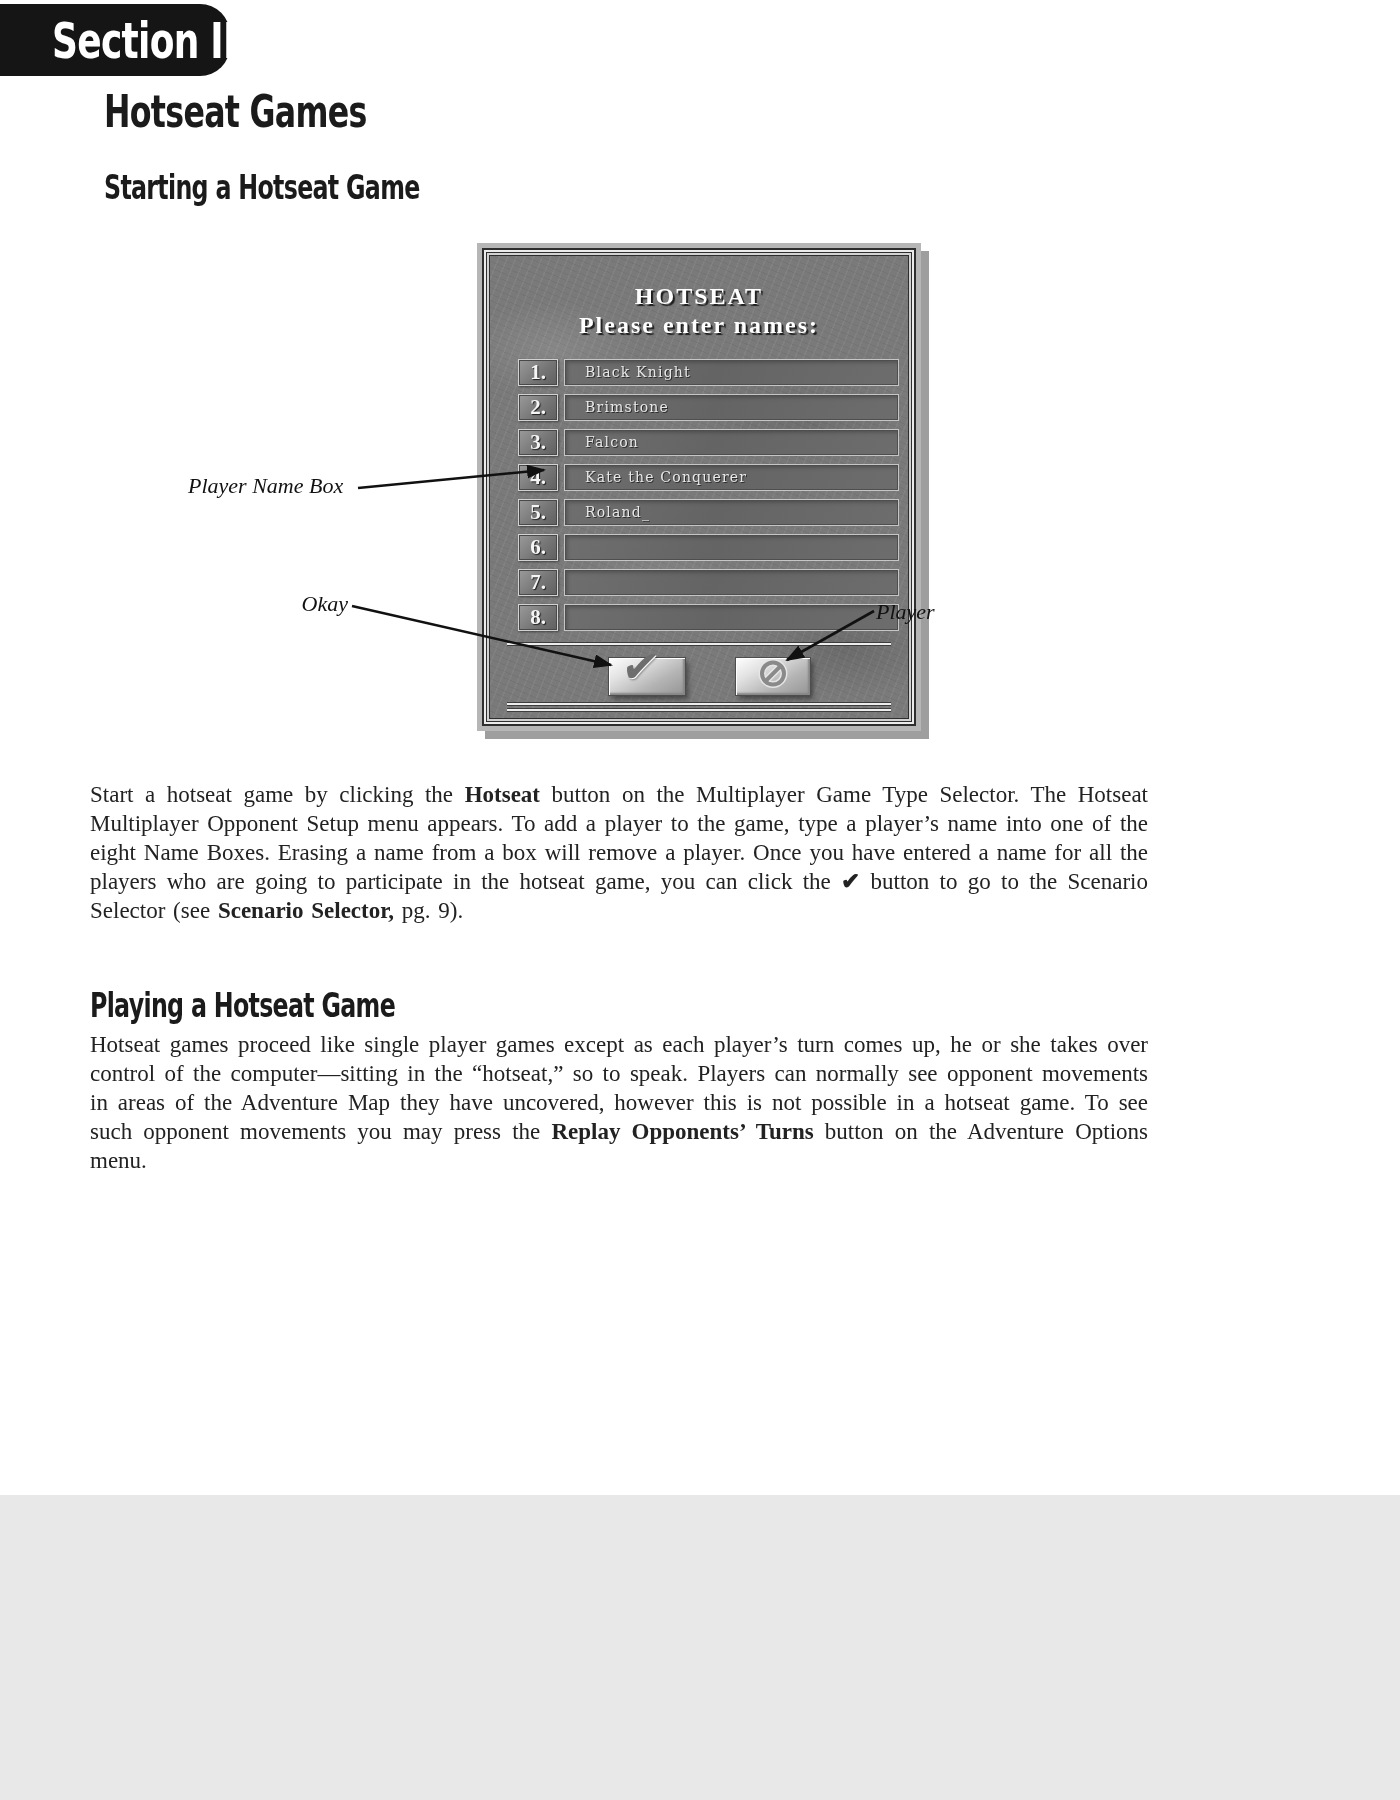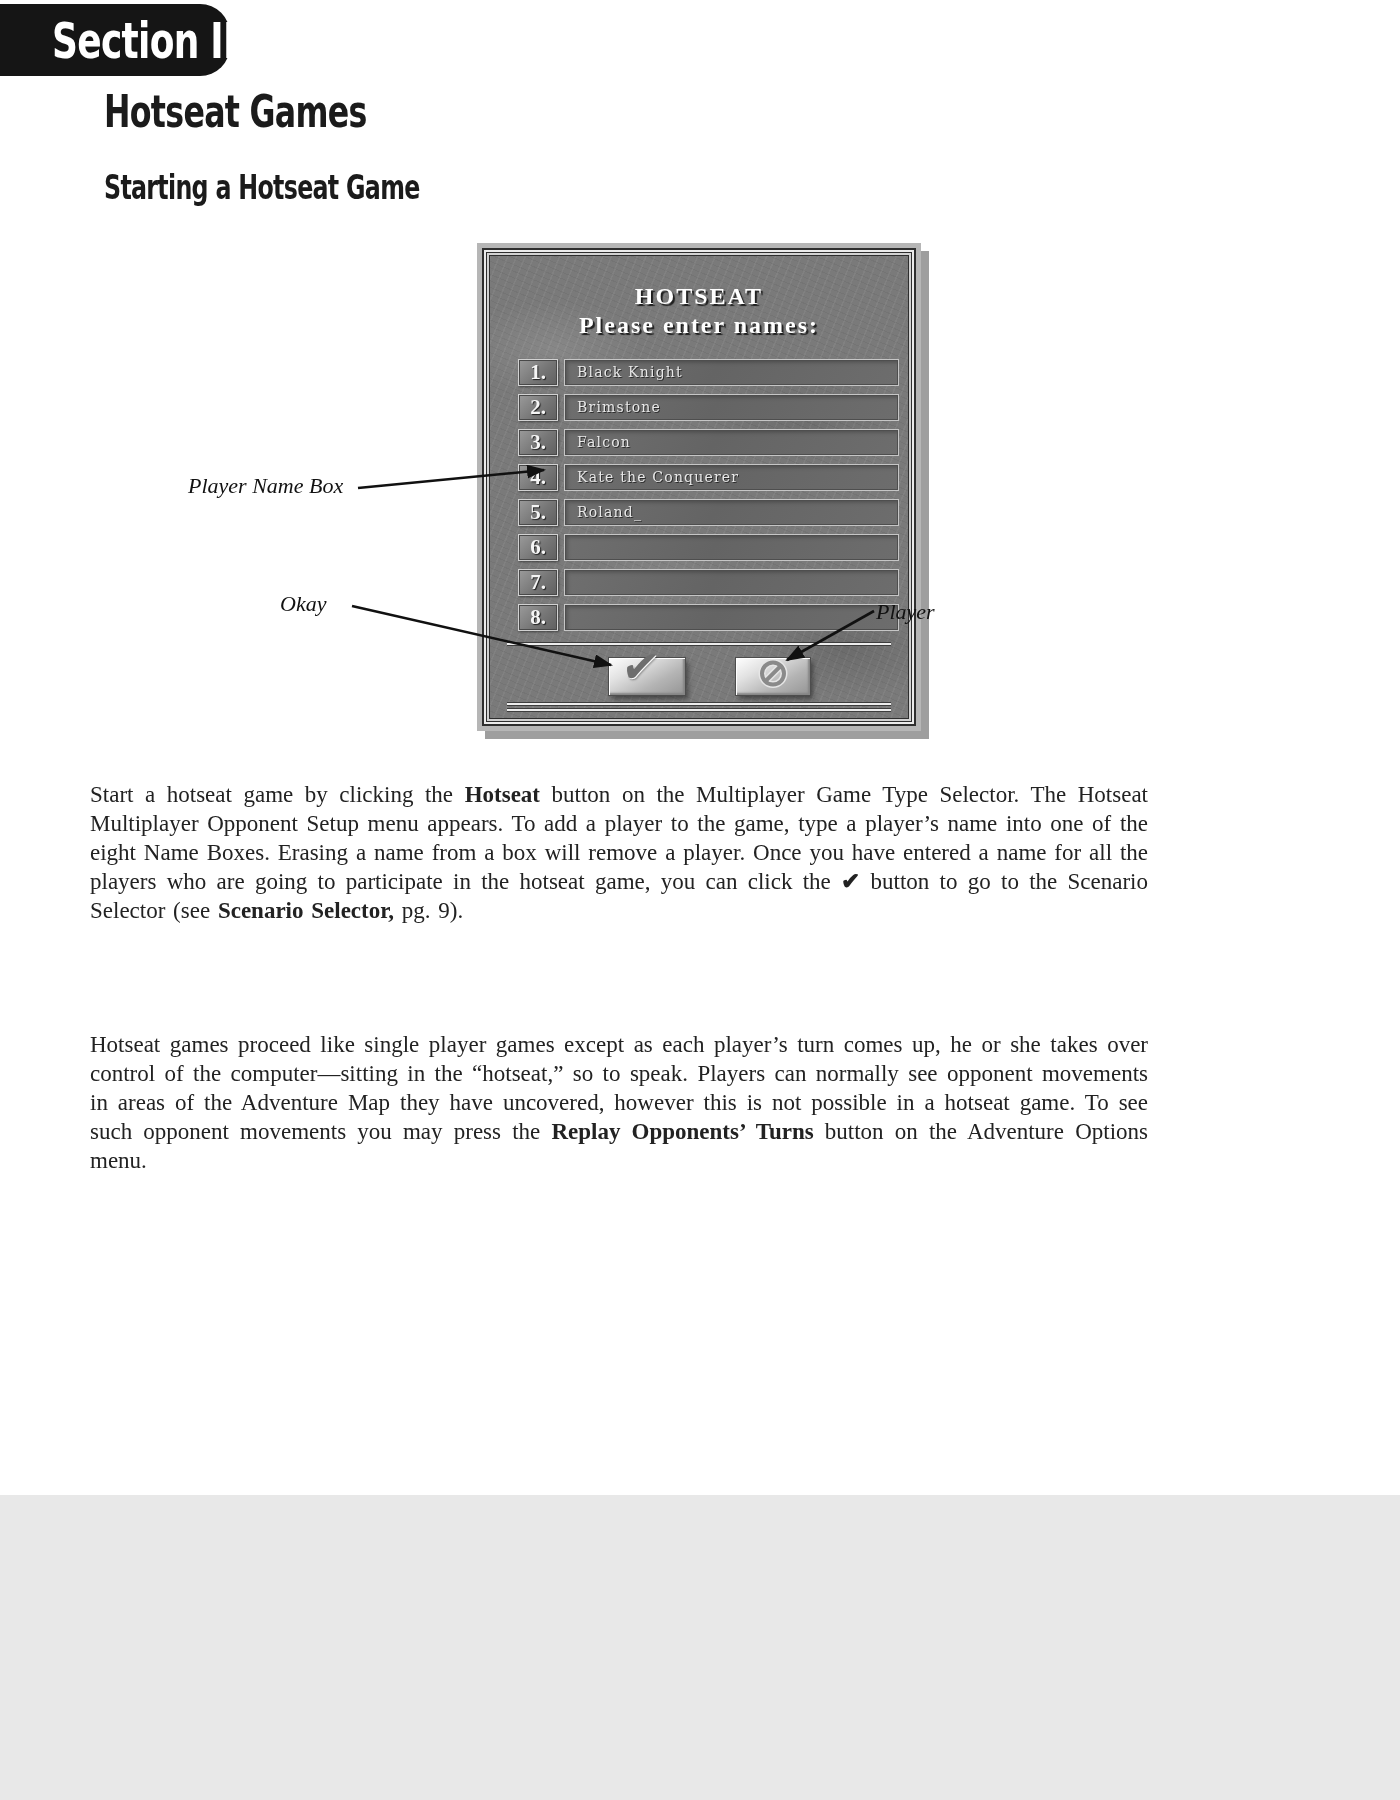--- a/index.html
+++ b/index.html
@@ -75,21 +75,21 @@
     background:linear-gradient(135deg,#9d9d9d,#767676 55%,#5e5e5e);
     box-shadow: inset 0 0 0 1px #d2d2d2, inset 0 0 0 2px #494949, 1px 1px 2px rgba(0,0,0,.45);
     color:#f5f5f5; font-family:"Liberation Serif",serif; font-weight:bold; font-size:21px;
     text-align:center; line-height:27px; text-shadow:1px 1px 1px #1e1e1e;
   }
   .name-input{
     flex:1; height:27px; margin-left:6px; box-sizing:border-box;
     background:linear-gradient(120deg,#6f6f6f,#646464 45%,#6d6d6d);
     box-shadow: inset 0 0 0 1px #c6c6c6, inset 0 0 0 2px #4e4e4e, inset 3px 3px 4px rgba(0,0,0,.30);
     color:#e8e8e8; font-family:"DejaVu Serif",serif; font-size:14px; line-height:27px;
-    padding-left:13px; letter-spacing:1.2px; text-shadow:1px 1px 0 #2c2c2c;
+    padding-left:21px; letter-spacing:1.2px; text-shadow:1px 1px 0 #2c2c2c;
     overflow:hidden; white-space:nowrap;
   }
   .sep{ position:absolute; left:17px; right:17px; height:2px; background:#ededed;
         box-shadow:0 1px 0 #3d3d3d, 0 -1px 0 #3d3d3d; }
   .sep1{ top:387px; } .sep2a{ top:447px; } .sep2b{ top:453px; }
   .dlg-btn{
     position:absolute; top:402px; height:37px; box-sizing:border-box;
     background:linear-gradient(150deg,#ffffff,#e2e2e2 30%,#b4b4b4 65%,#949494);
     box-shadow:0 0 0 1px #4d4d4d, 3px 4px 5px rgba(25,25,25,.55),
                inset 1px 1px 0 #ffffff, inset -2px -2px 2px #858585;
@@ -103,21 +103,21 @@
     transform:skewX(-8deg);
   }
   .cancel-glyph{ position:absolute; left:50%; top:50%; transform:translate(-50%,-54%); }
 
   
   .callout{
     position:absolute; font-family:"Liberation Serif",serif; font-style:italic;
     font-size:22px; color:#111; white-space:nowrap;
   }
   .co-pnb{ left:188px; top:473px; width:164px; }
-  .co-okay{ left:280px; top:591px; width:68px; }
+  .co-okay{ left:280px; top:591px; width:68px; text-align:right; }
   .co-cancel{ left:876px; top:599px; }
   .arrow-layer{ position:absolute; left:0; top:0; width:1400px; height:1800px; pointer-events:none; }
 
   
   .footer-castle{ position:absolute; left:33px; top:1686px; }
 </style>
 </head>
 <body>
 
 <div class="page">
@@ -200,20 +200,21 @@
         <polygon points="0,0 19,7 0,14" fill="#111"></polygon>
       </marker>
     </defs>
     <line x1="358" y1="488" x2="544" y2="470" stroke="#111" stroke-width="2.6" marker-end="url(#ah)"></line>
     <line x1="352" y1="606" x2="611" y2="665" stroke="#111" stroke-width="2.6" marker-end="url(#ah)"></line>
     <line x1="874" y1="611" x2="787" y2="660" stroke="#111" stroke-width="2.6" marker-end="url(#ah)"></line>
   </svg>
 
   <p class="para p-setup"><span>Start a hotseat game by clicking the </span><span class="b">Hotseat</span><span> button on the Multiplayer Game Type Selector. The Hotseat Multiplayer Opponent Setup menu appears. To add a player to the game, type a player’s name into one of the eight Name Boxes. Erasing a name from a box will remove a player. Once you have entered a name for all the players who are going to participate in the hotseat game, you can click the </span><span class="b">✔</span><span> button to go to the Scenario Selector (see </span><span class="b">Scenario Selector,</span><span> pg. 9).</span></p>
 
+  <div class="display h3b"><span class="squash">Playing a Hotseat Game</span></div>
   <p class="para p-playing"><span>Hotseat games proceed like single player games except as each player’s turn comes up, he or she takes over control of the computer—sitting in the “hotseat,” so to speak. Players can normally see opponent movements in areas of the Adventure Map they have uncovered, however this is not possible in a hotseat game. To see such opponent movements you may press the </span><span class="b">Replay Opponents’ Turns</span><span> button on the Adventure Options menu.</span></p>
 
   <div class="footer-castle">
     <svg width="78" height="84" viewBox="0 0 78 84">
       <path fill="#121212" d="M2 84 L2 20 L8 20 L8 11 L14 11 L14 20 L20 20 L20 11 L26 11 L26 20 L31 20 L31 6 L35 6 L35 0 L43 0 L43 6 L47 6 L47 20 L52 20 L52 11 L58 11 L58 20 L64 20 L64 11 L70 11 L70 20 L76 20 L76 84 Z"></path>
       <text x="39" y="70" fill="#ffffff" font-family="DejaVu Sans, sans-serif" font-size="26" font-weight="bold" text-anchor="middle">60</text>
     </svg>
   </div>
 
 </div>

